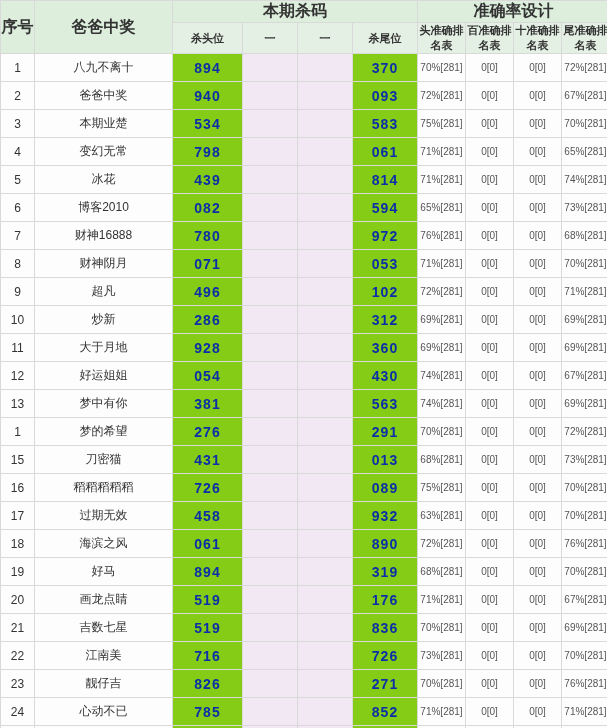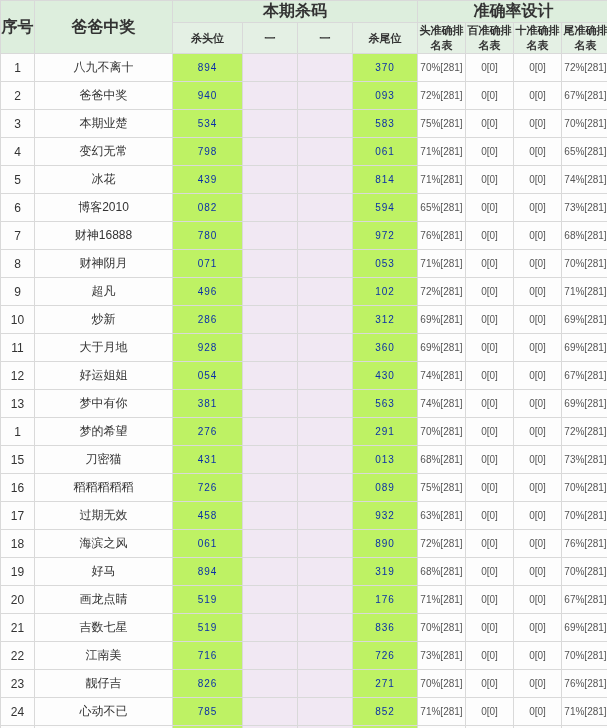--- a/index.html
+++ b/index.html
@@ -12,21 +12,21 @@
   .hdr-tall{height:20px;}
   .col-idx{width:34px;}
   .col-name{width:138px;}
   .col-sh{width:70px;}
   .col-mid1{width:55px;}
   .col-mid2{width:55px;}
   .col-st{width:65px;}
   .col-r{width:48px;}
   td.idx{background:#fdfdfd;text-align:center;font-size:12px;color:#333;height:27px;}
   td.name{background:#fdfdfd;text-align:center;font-size:12px;color:#333;}
-  td.code{background:#bef264;text-align:center;font-size:10px;font-weight:normal;color:#0a2fa8;letter-spacing:1px;}
+  td.code{background:#84cc16;text-align:center;font-size:14px;font-weight:bold;color:#0a2fa8;letter-spacing:1px;}
   td.blank{background:#f1e8f3;}
   td.rate{background:#fdfdfd;text-align:center;font-size:10px;color:#555;white-space:nowrap;}
 </style>
 </head>
 <body>
 
 <div id="wrap">
   <table class="main">
     <colgroup>
       <col class="col-idx">

